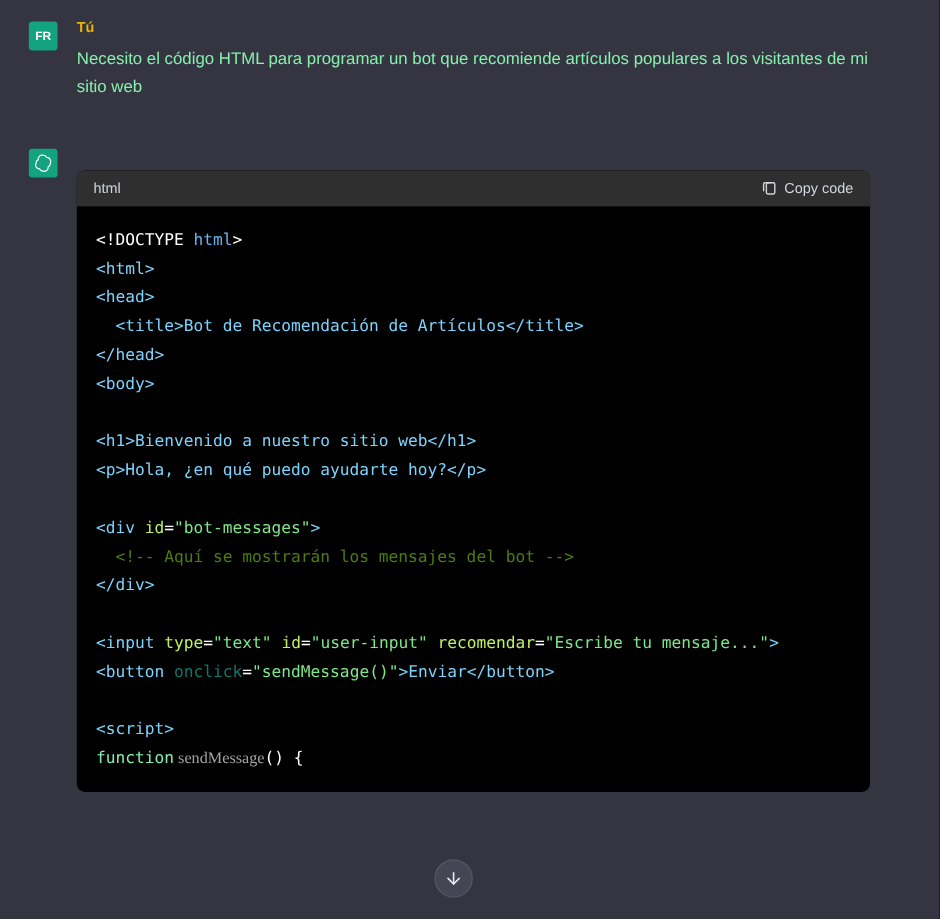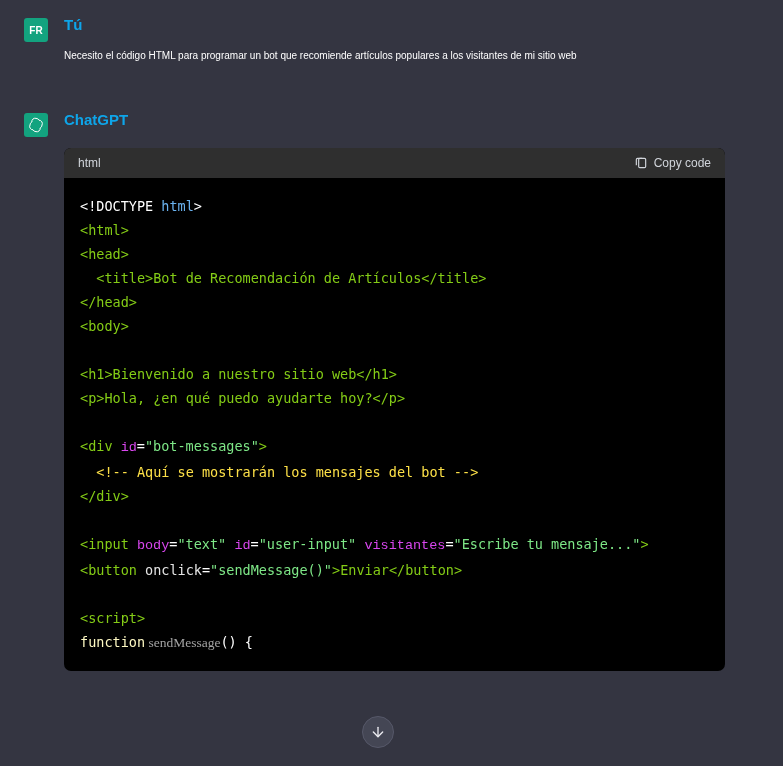--- a/index.html
+++ b/index.html
@@ -18,22 +18,22 @@
     border-radius: 3px;
     flex: 0 0 24px;
     display: flex; align-items: center; justify-content: center;
     font-size: 10px; font-weight: 600;
     margin-top: 2px;
   }
   .avatar.user { background: #13a37f; color: #fff; }
   .avatar.bot { background: #13a37f; }
   .avatar.bot svg { width: 16px; height: 16px; }
   .content { flex: 1; }
-  .author { font-weight: 600; font-size: 15px; margin-bottom: 6px; color: #0ea5e9; }
-  .text { font-size: 10px; line-height: 34px; color: #ffffff; }
+  .author { font-weight: 600; font-size: 12px; margin-bottom: 6px; color: #eab308; }
+  .text { font-size: 14px; line-height: 24px; color: #86efac; }
   .codeblock {
     margin-top: 20px;
     border-radius: 7px;
     overflow: hidden;
     background: #000;
   }
   .codeheader {
     background: #2f2f2f;
     padding: 8px 14px;
     display: flex;
@@ -50,28 +50,28 @@
   .codebody {
     padding: 16px 16px;
     font-family: "Consolas", "Monaco", monospace;
     font-size: 13.5px;
     line-height: 24px;
     white-space: pre;
     overflow-x: auto;
     color: #fff;
   }
   .tk-doctype { color: #ffffff; }
-  .tk-tag { color: #84cc16; }
-  .tk-name { color: #d946ef; font-family: Liberation Mono, monospace; }
+  .tk-tag { color: #7dd3fc; }
+  .tk-name { color: #bef264; }
   .tk-attr { color: #7ee787; }
   .tk-html { color: #6bb3f0; }
-  .tk-comment { color: #fde047; }
+  .tk-comment { color: #4d7c0f; }
   .tk-func { color: #a3a3a3; font-family: Liberation Serif, serif; }
-  .tk-kw { color: #fef9c3; }
-  .tk-onclick { color: #e5e5e5; }
+  .tk-kw { color: #86efac; }
+  .tk-onclick { color: #0f766e; }
   .scrollbtn {
     position: absolute;
     left: 362px; bottom: 18px;
     width: 32px; height: 32px;
     border-radius: 50%;
     background: #444654;
     border: 1px solid #565869;
     display: flex; align-items: center; justify-content: center;
     cursor: pointer;
   }
@@ -94,21 +94,20 @@
     </div>
   </div>
 
   <div class="msg">
     <div class="avatar bot">
       <svg viewBox="0 0 24 24" fill="none" stroke="#fff" stroke-width="1.5">
         <path d="M12 2a5 5 0 0 1 4.5 2.8A5 5 0 0 1 21 12a5 5 0 0 1-2.8 4.5A5 5 0 0 1 12 22a5 5 0 0 1-4.5-2.8A5 5 0 0 1 3 12a5 5 0 0 1 2.8-4.5A5 5 0 0 1 12 2z"></path>
       </svg>
     </div>
     <div class="content">
-      <div class="author">ChatGPT</div>
 
       <div class="codeblock">
         <div class="codeheader">
           <span>html</span>
           <div class="copybtn">
             <svg viewBox="0 0 24 24" fill="none" stroke="currentColor" stroke-width="2">
               <rect x="8" y="4" width="12" height="16" rx="2"></rect>
               <path d="M4 16V6a2 2 0 0 1 2-2h8"></path>
             </svg>
             <span>Copy code</span>
@@ -121,21 +120,21 @@
 <span class="tk-tag">&lt;/head&gt;</span>
 <span class="tk-tag">&lt;body&gt;</span>
 
 <span class="tk-tag">&lt;h1&gt;Bienvenido a nuestro sitio web&lt;/h1&gt;</span>
 <span class="tk-tag">&lt;p&gt;Hola, ¿en qué puedo ayudarte hoy?&lt;/p&gt;</span>
 
 <span class="tk-tag">&lt;div </span><span class="tk-name">id</span><span>=</span><span class="tk-attr">"bot-messages"</span><span class="tk-tag">&gt;</span>
 <span class="tk-comment">  &lt;!-- Aquí se mostrarán los mensajes del bot --&gt;</span>
 <span class="tk-tag">&lt;/div&gt;</span>
 
-<span class="tk-tag">&lt;input </span><span class="tk-name">body</span><span>=</span><span class="tk-attr">"text"</span> <span class="tk-name">id</span><span>=</span><span class="tk-attr">"user-input"</span> <span class="tk-name">visitantes</span><span>=</span><span class="tk-attr">"Escribe tu mensaje..."</span><span class="tk-tag">&gt;</span>
+<span class="tk-tag">&lt;input </span><span class="tk-name">type</span><span>=</span><span class="tk-attr">"text"</span> <span class="tk-name">id</span><span>=</span><span class="tk-attr">"user-input"</span> <span class="tk-name">recomendar</span><span>=</span><span class="tk-attr">"Escribe tu mensaje..."</span><span class="tk-tag">&gt;</span>
 <span class="tk-tag">&lt;button </span><span class="tk-onclick">onclick</span><span>=</span><span class="tk-attr">"sendMessage()"</span><span class="tk-tag">&gt;Enviar&lt;/button&gt;</span>
 
 <span class="tk-tag">&lt;script&gt;</span>
 <span class="tk-kw">function</span><span class="tk-func"> sendMessage</span><span>() {</span></div>
       </div>
 
     </div>
   </div>
 
 </div>

